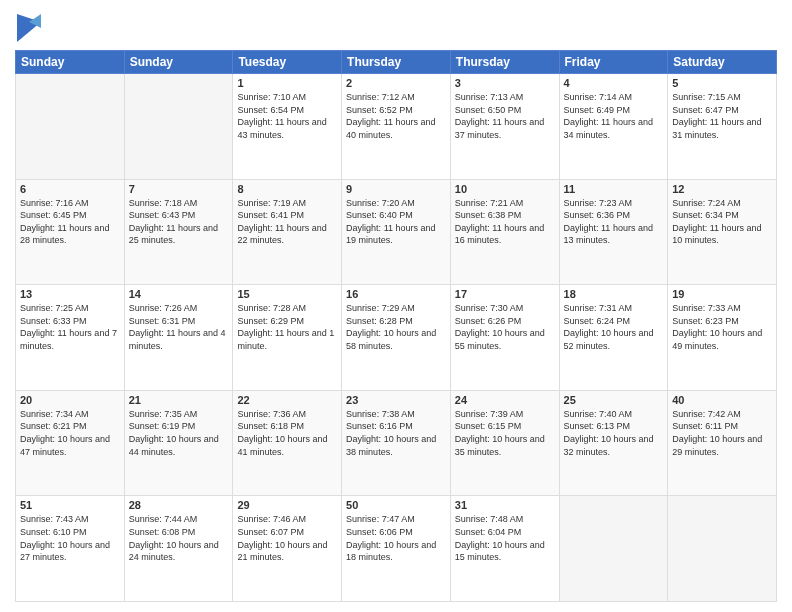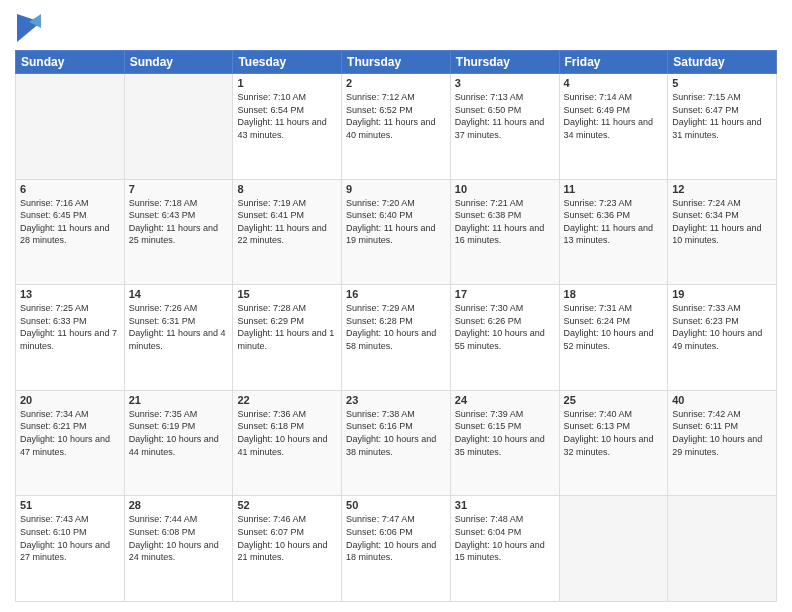--- a/index.html
+++ b/index.html
@@ -260,21 +260,21 @@
         <tr>
           <td>
             <span class="day-number">51</span>
             <div class="day-info">Sunrise: 7:43 AM<br>Sunset: 6:10 PM<br>Daylight: 10 hours and 27 minutes.</div>
           </td>
           <td>
             <span class="day-number">28</span>
             <div class="day-info">Sunrise: 7:44 AM<br>Sunset: 6:08 PM<br>Daylight: 10 hours and 24 minutes.</div>
           </td>
           <td>
-            <span class="day-number">52</span>
+            <span class="day-number">29</span>
             <div class="day-info">Sunrise: 7:46 AM<br>Sunset: 6:07 PM<br>Daylight: 10 hours and 21 minutes.</div>
           </td>
           <td>
             <span class="day-number">50</span>
             <div class="day-info">Sunrise: 7:47 AM<br>Sunset: 6:06 PM<br>Daylight: 10 hours and 18 minutes.</div>
           </td>
           <td>
             <span class="day-number">31</span>
             <div class="day-info">Sunrise: 7:48 AM<br>Sunset: 6:04 PM<br>Daylight: 10 hours and 15 minutes.</div>
           </td>

